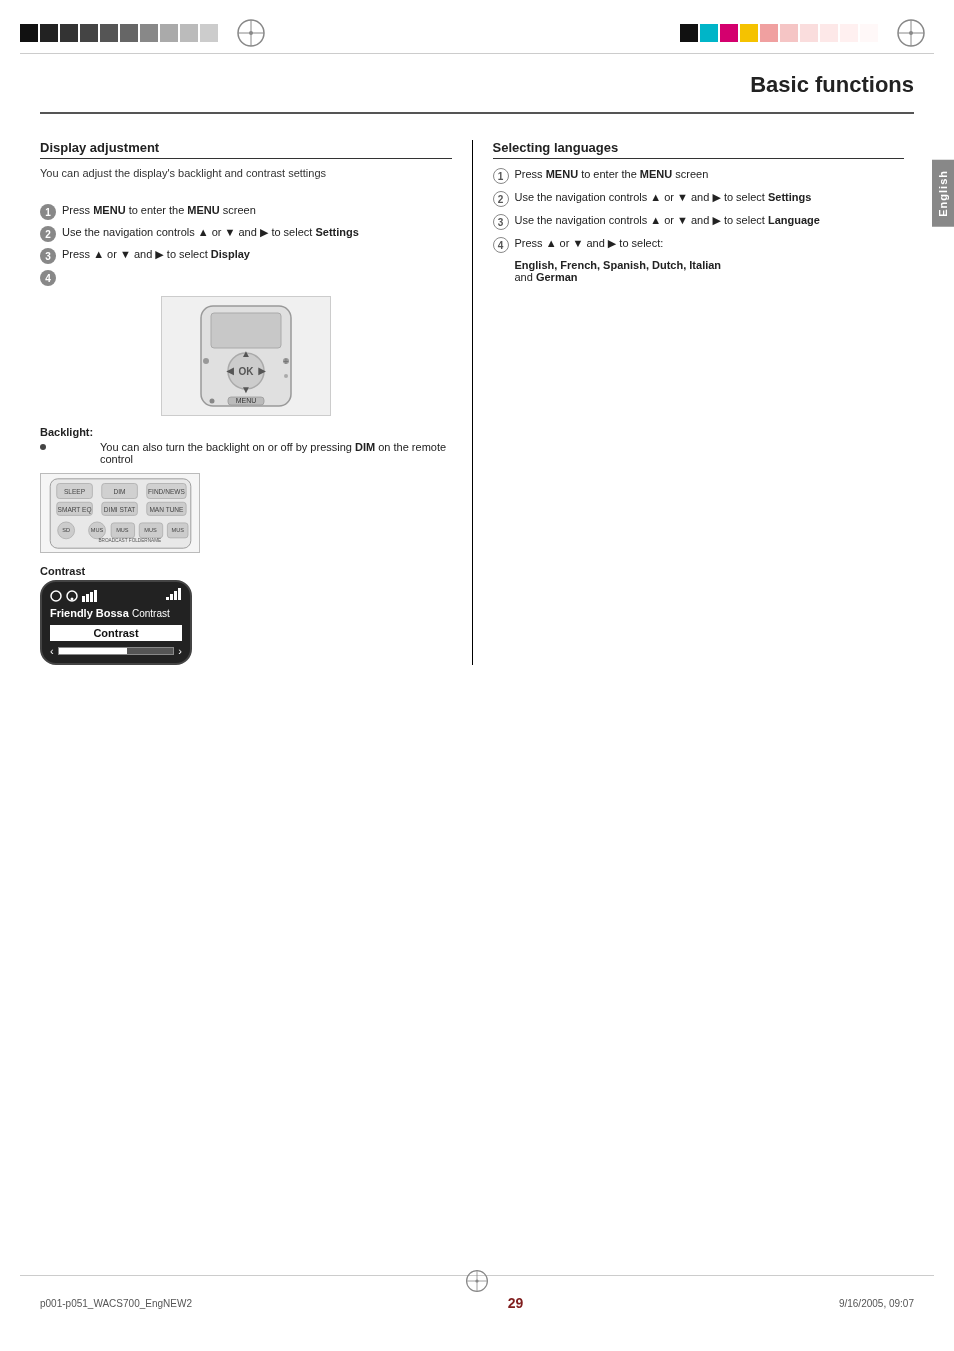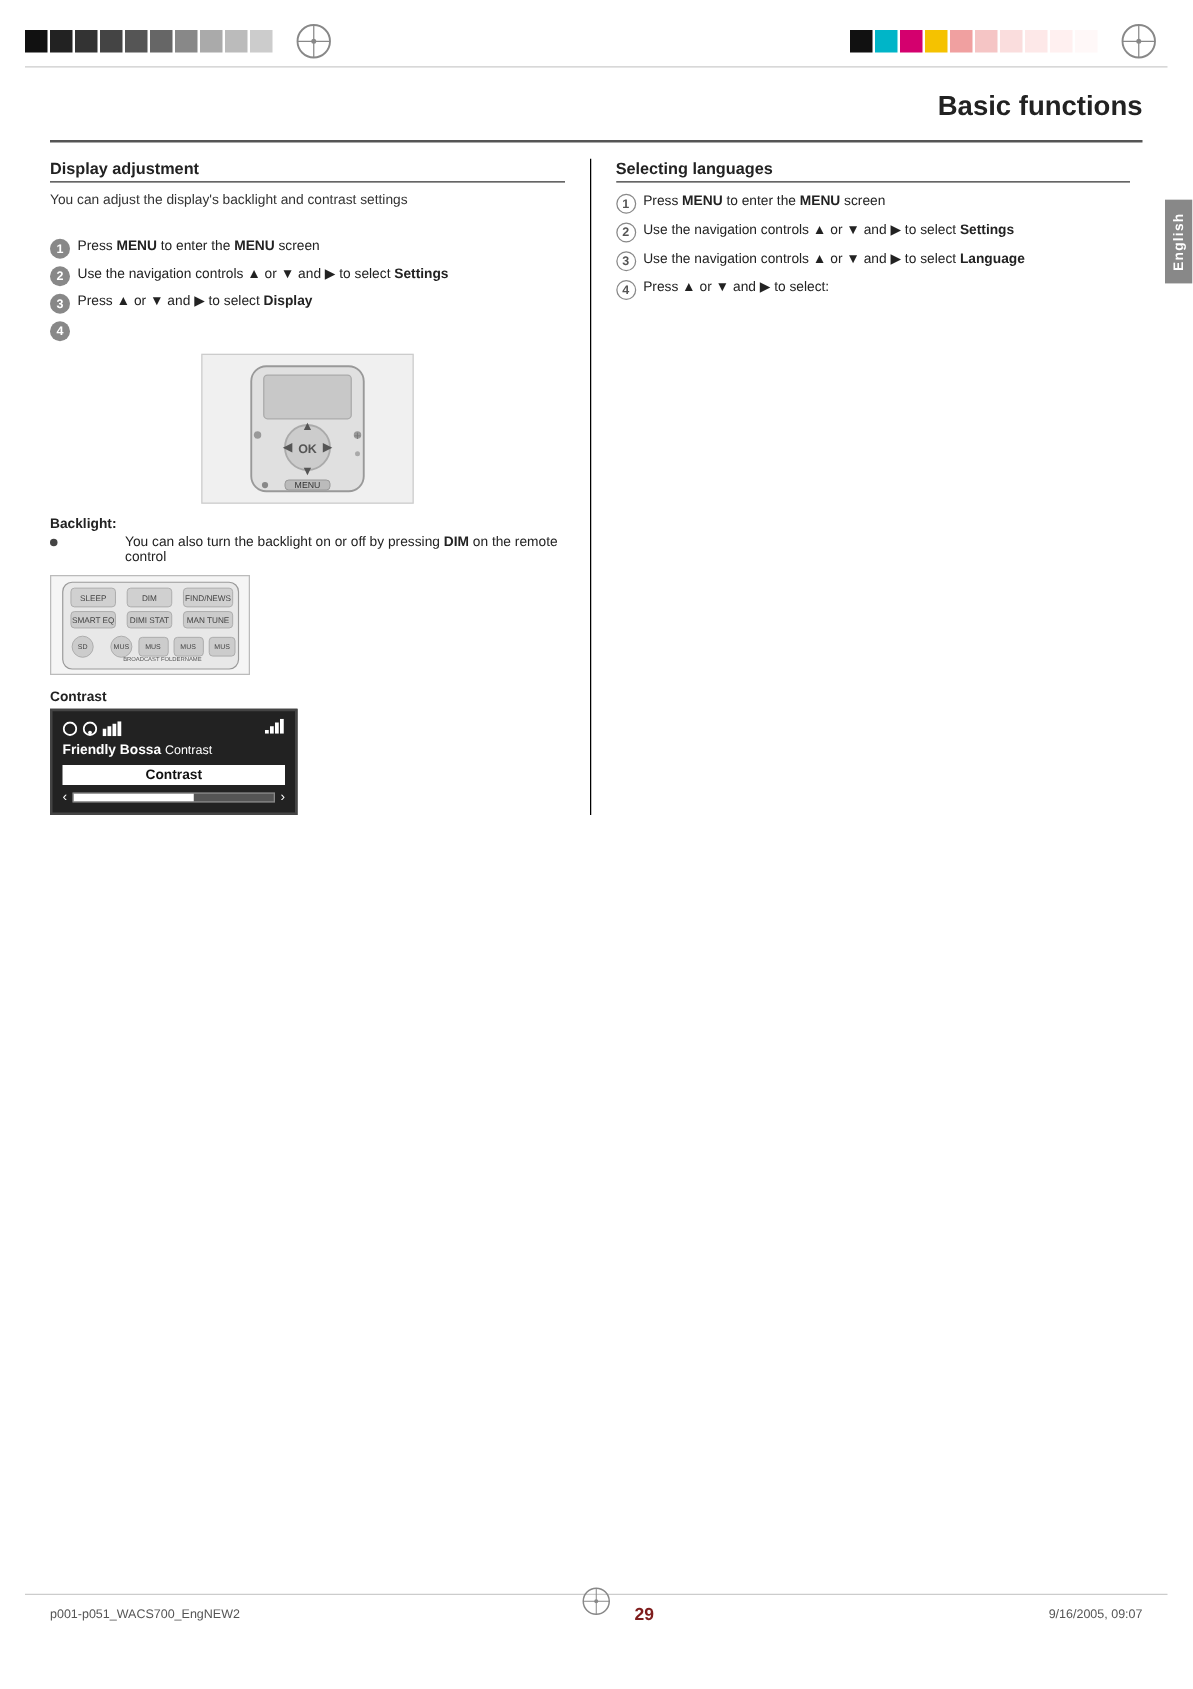--- a/index.html
+++ b/index.html
@@ -72,21 +72,21 @@
       padding: 10px 5px;
       font-size: 11px;
       font-weight: bold;
       letter-spacing: 1px;
     }
 
     
     .main-content {
       display: flex;
       gap: 0;
-      padding: 13px 50px 0 40px;
+      padding: 26px 50px 0 40px;
     }
 
     
     .left-col {
       flex: 1;
       padding-right: 20px;
     }
 
     
     .right-col {
@@ -204,24 +204,24 @@
       font-size: 11px;
       margin-bottom: 3px;
     }
     .contrast-text {
       font-size: 11px;
       margin-bottom: 6px;
     }
 
     
     .contrast-box {
-      width: 198px;
+      width: 152px;
       background: #222;
       border: 2px solid #444;
-      border-radius: 0;
+      border-radius: 16px;
       padding: 6px 8px;
     }
     .contrast-box-header {
       display: flex;
       align-items: center;
       margin-bottom: 4px;
       gap: 4px;
     }
     .friendly-bossa-text {
       color: #fff;
@@ -256,21 +256,21 @@
     }
     .contrast-bar-fill {
       height: 100%;
       background: #fff;
       width: 60%;
     }
 
     
     .page-footer {
       position: absolute;
-      bottom: 52px;
+      bottom: 40px;
       left: 40px;
       right: 40px;
       display: flex;
       align-items: center;
       justify-content: space-between;
     }
     .footer-text {
       font-size: 10px;
       color: #555;
     }
@@ -545,20 +545,25 @@
         </div>
       </div>
 
       <div class="step">
         <div class="step-num-outline">4</div>
         <div class="step-text">
           Press ▲ or ▼ and ▶ to  select:
         </div>
       </div>
 
+      <div class="lang-list">
+        <span class="lang-item">English, French, Spanish, Dutch, Italian</span><br>
+        <span class="lang-and">and</span>
+        <span class="lang-item">German</span>
+      </div>
 
     </div>
 
   </div>
 
 </div>
 
 <div style="border-top: 1.5px solid #ccc; position: absolute; bottom: 75px; left: 20px; right: 20px;"></div>
 
 <div style="position: absolute; bottom: 55px; left: 50%; transform: translateX(-50%);">

